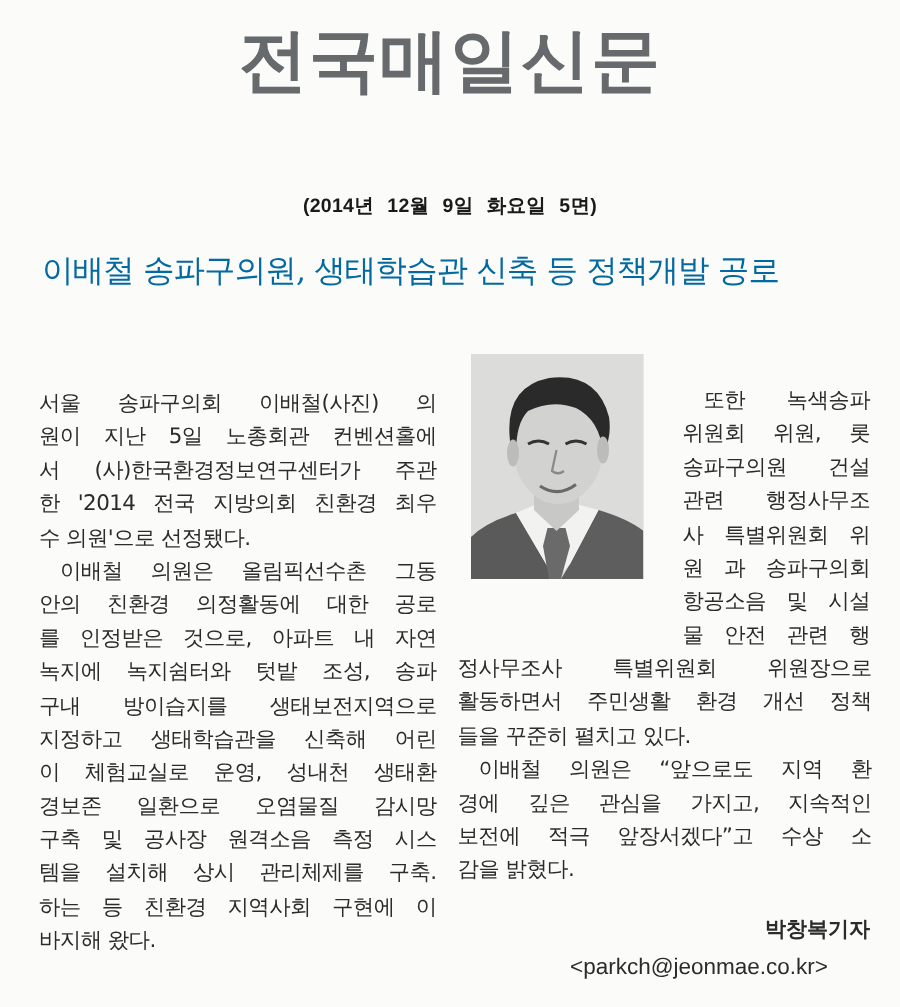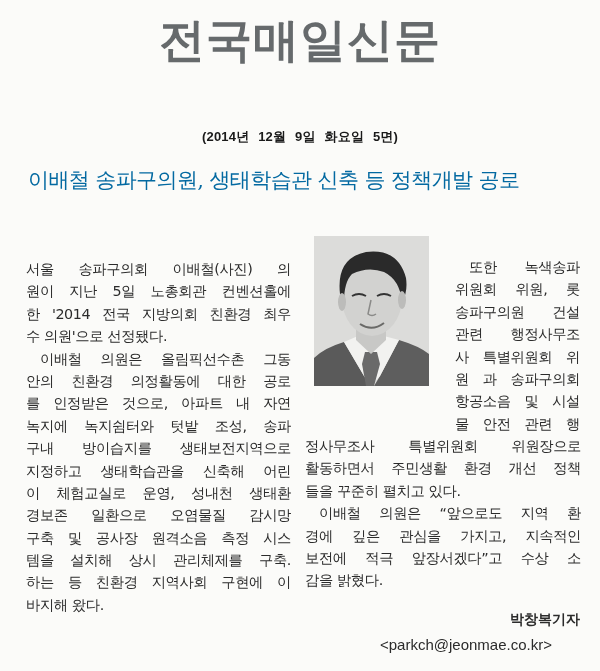--- a/index.html
+++ b/index.html
@@ -126,20 +126,21 @@
 
 <div class="masthead">전국매일신문</div>
 
 <div class="dateline">(2014년 12월 9일 화요일 5면)</div>
 
 <div class="headline">이배철 송파구의원, 생태학습관 신축 등 정책개발 공로</div>
 
 <div class="col left-col">
   <span class="line">서울 송파구의회 이배철(사진) 의</span>
   <span class="line">원이 지난 5일 노총회관 컨벤션홀에</span>
+  <span class="line">서 (사)한국환경정보연구센터가 주관</span>
   <span class="line">한 '2014 전국 지방의회 친환경 최우</span>
   <span class="line last">수 의원'으로 선정됐다.</span>
   <span class="line indent">이배철 의원은 올림픽선수촌 그동</span>
   <span class="line">안의 친환경 의정활동에 대한 공로</span>
   <span class="line">를 인정받은 것으로, 아파트 내 자연</span>
   <span class="line">녹지에 녹지쉼터와 텃밭 조성, 송파</span>
   <span class="line">구내 방이습지를 생태보전지역으로</span>
   <span class="line">지정하고 생태학습관을 신축해 어린</span>
   <span class="line">이 체험교실로 운영, 성내천 생태환</span>
   <span class="line">경보존 일환으로 오염물질 감시망</span>

